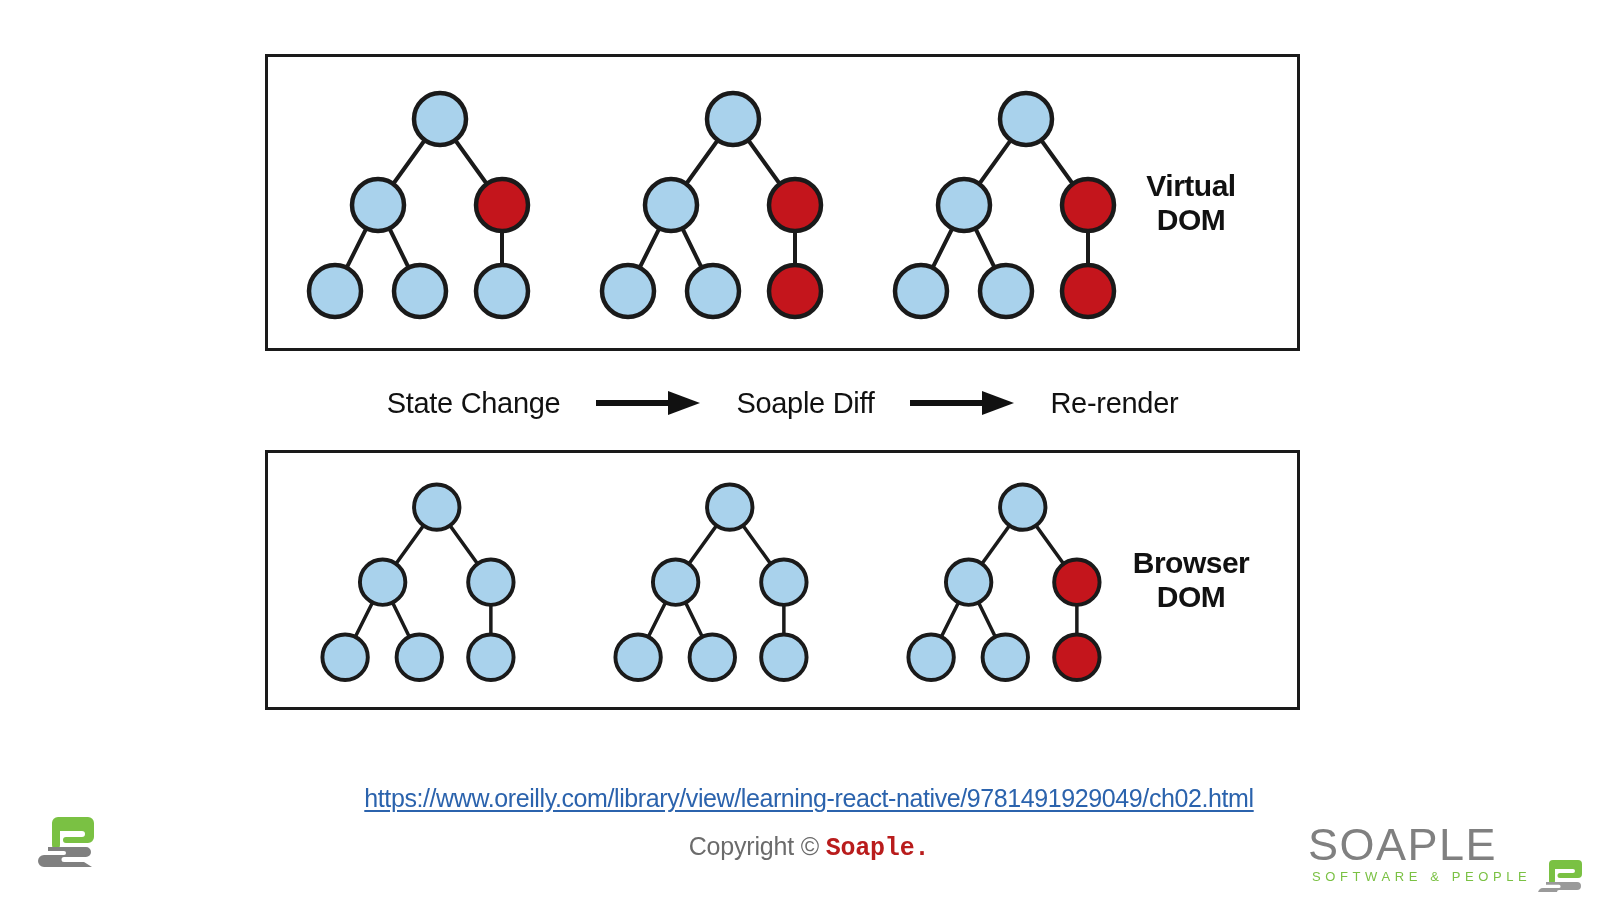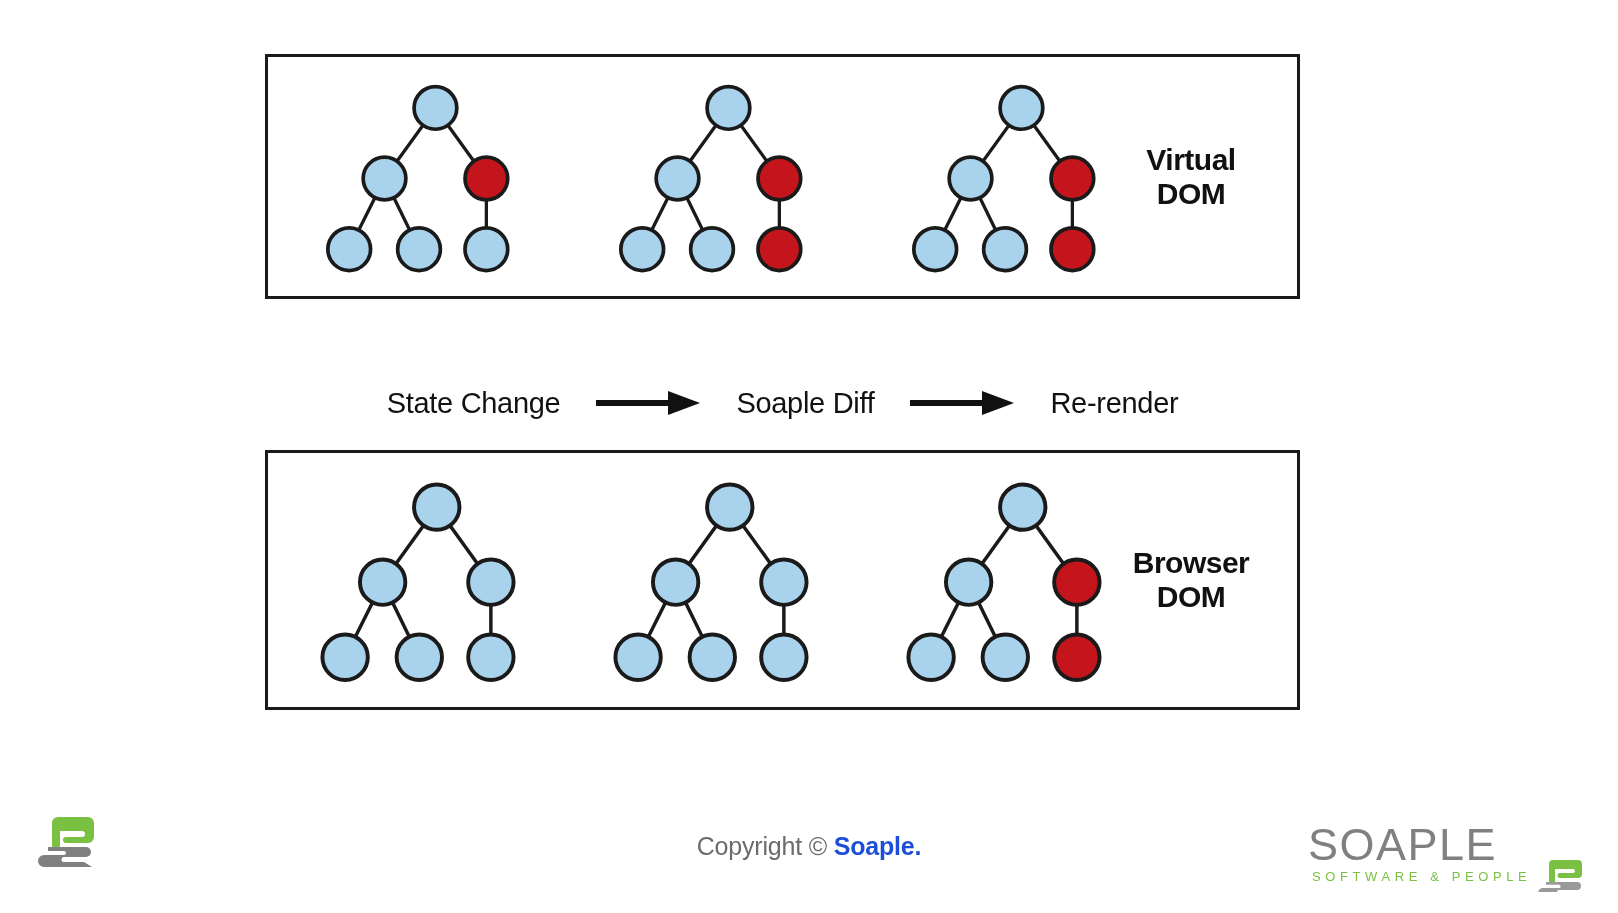--- a/index.html
+++ b/index.html
@@ -20,21 +20,21 @@
     background: #ffffff;
   }
 
   
   .panel {
     position: absolute;
     border: 3px solid #1a1a1a;
     background: #ffffff;
     box-sizing: border-box;
   }
-  #panel-virtual { left: 265px; top: 54px;  width: 1035px; height: 245px; }
+  #panel-virtual { left: 265px; top: 54px;  width: 1035px; height: 297px; }
   #panel-browser { left: 265px; top: 450px; width: 1035px; height: 260px; }
 
   .panel-label {
     position: absolute;
     right: 22px;
     top: 50%;
     transform: translateY(-50%);
     width: 168px;
     text-align: center;
     font-family: "Liberation Sans", sans-serif;
@@ -109,21 +109,21 @@
     position: absolute;
     left: 0;
     top: 832px;
     width: 100%;
     text-align: center;
     font-family: "Liberation Sans", sans-serif;
     font-size: 25px;
     color: #6b6b6b;
     letter-spacing: -0.2px;
   }
-  .copyright b { color: #1d4ed8; font-weight: bold; }
+  .copyright b { color: #b91c1c; font-weight: bold; font-family: Liberation Mono, monospace; }
 
   
   .logo-left {
     position: absolute;
     left: 38px;
     top: 805px;
     width: 74px;
     height: 62px;
   }
   .logo-right {
@@ -298,20 +298,23 @@
       </div>
 
     </div>
 
     <div class="panel-label">
       <span>Browser</span>
       <span>DOM</span>
     </div>
   </div>
 
+  <div class="source-link">
+    <a href="#">https://www.oreilly.com/library/view/learning-react-native/9781491929049/ch02.html</a>
+  </div>
 
   <div class="copyright">
     <span>Copyright © </span><b>Soaple.</b>
   </div>
 
   <div class="logo-left">
     <svg viewBox="0 0 74 62" xmlns="http://www.w3.org/2000/svg">
       <path d="M14 12 h36 a6 6 0 0 1 6 6 v14 a6 6 0 0 1 -6 6 h-22 a3 3 0 0 1 0 -6 h16 a3 3 0 0 0 0 -6 h-22 v14 a4 4 0 0 1 -8 0 v-22 a6 6 0 0 1 6 -6 z" fill="#7ac143"></path>
       <path d="M10 42 h38 a5 5 0 0 1 0 10 h-22 a2.5 2.5 0 0 0 0 5 h20 l8 5 h-48 a6 6 0 0 1 0 -12 h20 a2 2 0 0 0 0 -4 h-16 z" fill="#808080"></path>
     </svg>

